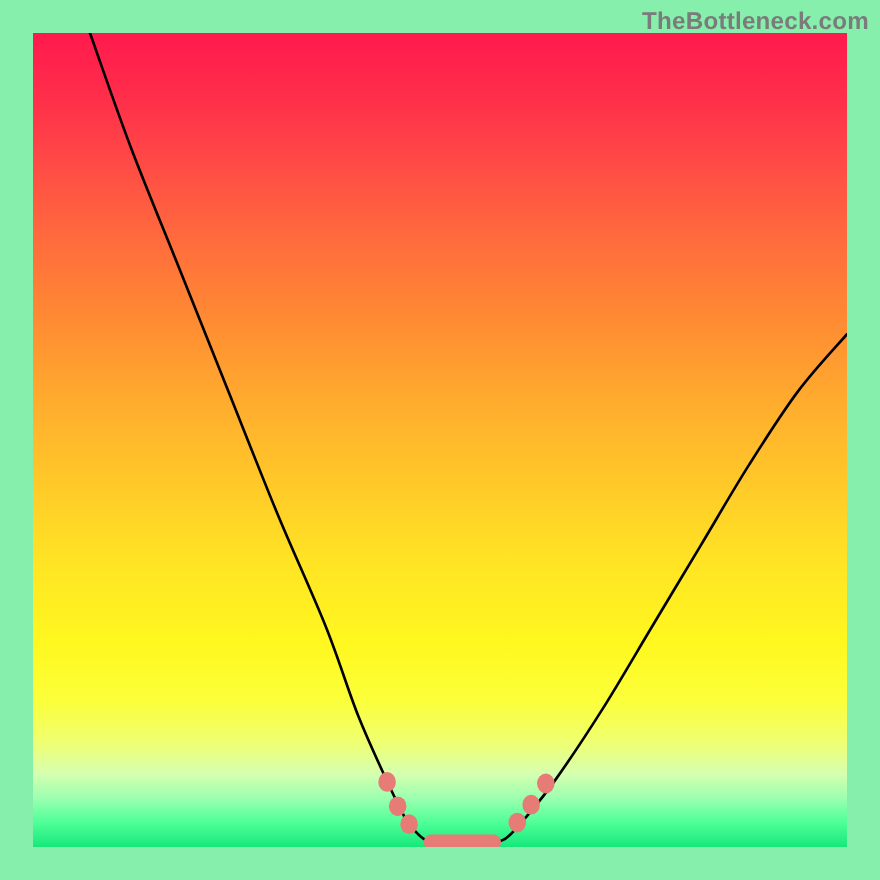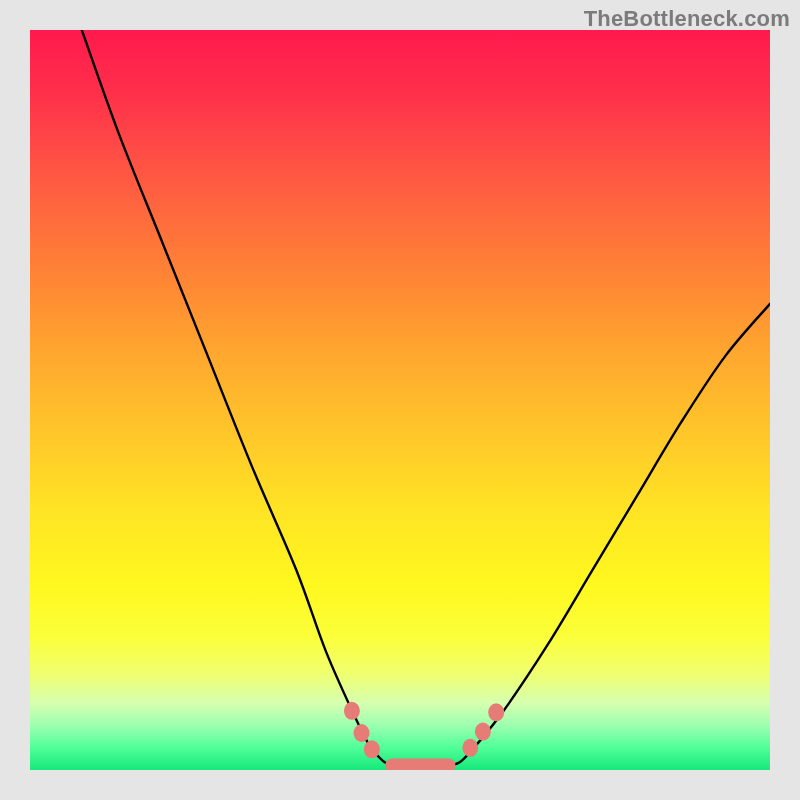--- a/index.html
+++ b/index.html
@@ -6,21 +6,21 @@
     margin: 0;
     padding: 0;
     width: 800px;
     height: 800px;
     background: #000;
     overflow: hidden;
   }
   .outer {
     width: 800px;
     height: 800px;
-    background: #e5e5e5;
+    background: #86efac;
     position: relative;
   }
   .plot {
     position: absolute;
     left: 30px;
     top: 30px;
     width: 740px;
     height: 740px;
     background: linear-gradient(to bottom,
       #ff1a4d 0%,

